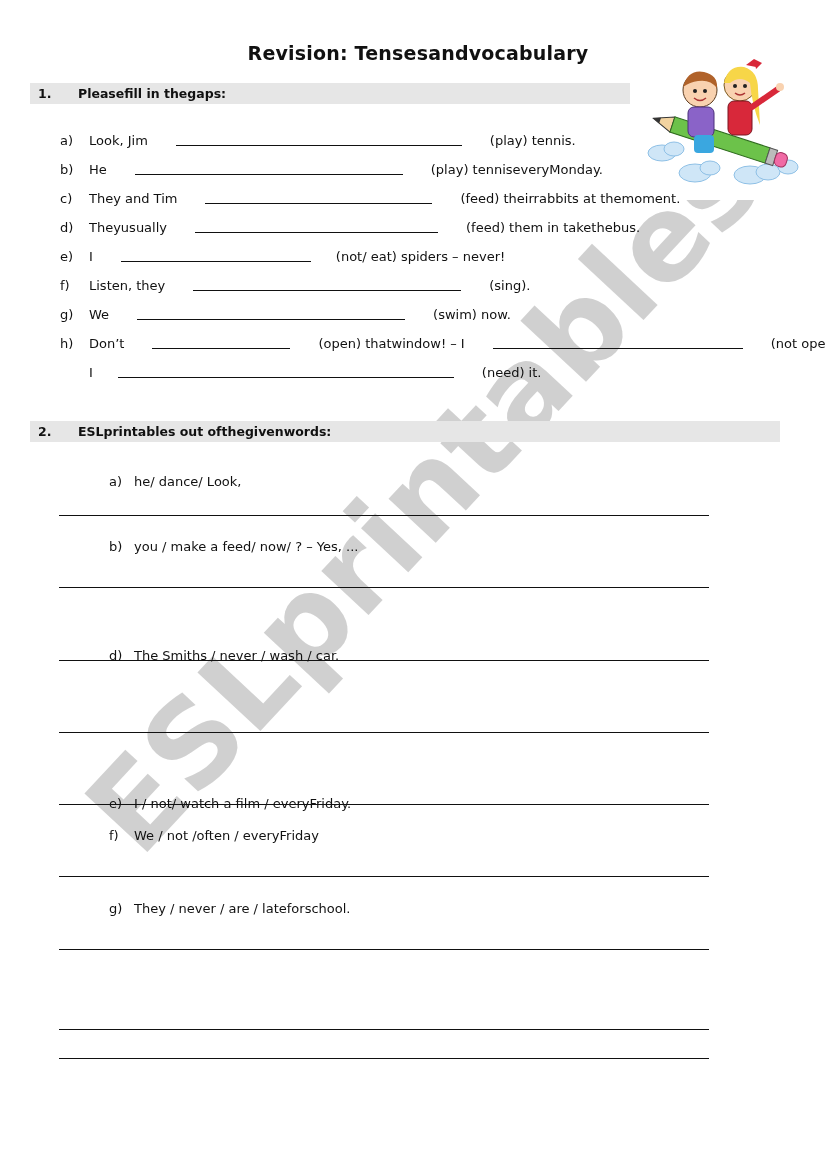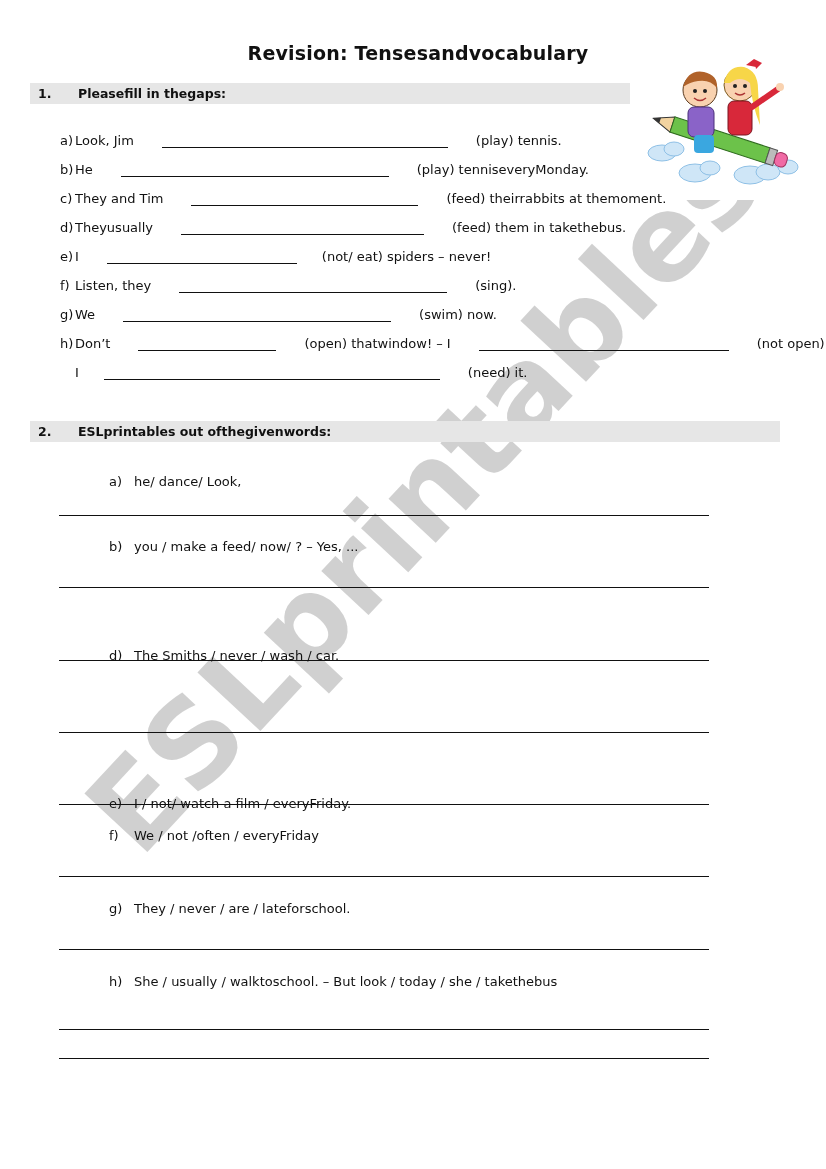--- a/index.html
+++ b/index.html
@@ -10,21 +10,21 @@
              font-family: "DejaVu Sans", sans-serif; font-weight: bold; font-size: 19px; letter-spacing: 0.2px; }
     .section-bar { position: absolute; background: #e6e6e6; height: 21px; display: flex; align-items: center;
                    font-weight: bold; font-size: 12.5px; }
     .section-bar .num { position: absolute; left: 8px; }
     .section-bar .label { position: absolute; left: 48px; }
     .s1 { left: 30px; top: 83px; width: 600px; }
     .s2 { left: 30px; top: 421px; width: 750px; }
 
     .gap-line { position: absolute; font-size: 13px; white-space: nowrap; line-height: 16px; }
     .gap-line .letter { position: absolute; left: 0; }
-    .gap-line .content { position: absolute; left: 15px; display: flex; align-items: center; gap: 24px; }
+    .gap-line .content { position: absolute; left: 29px; display: flex; align-items: flex-start; gap: 24px; }
     .blank { display: inline-block; border-bottom: 1px solid #111; height: 12px; margin: 0 4px; }
     .blank.tight-left { margin-left: 1px; }
     .blank.tight-right { margin-right: 1px; }
 
     .sent { position: absolute; left: 109px; font-size: 13px; white-space: nowrap; }
     .sent .letter { display: inline-block; width: 25px; }
     .answer-line { position: absolute; left: 59px; width: 650px; border-top: 1px solid #111; height: 0; }
 
     .illustration { position: absolute; left: 640px; top: 55px; width: 160px; height: 135px; }
 
@@ -198,19 +198,16 @@
   <div class="sent" style="top:828px;">
     <span class="letter">f)</span><span>We / not /often / everyFriday</span>
   </div>
   <div class="answer-line" style="top:876px;"></div>
 
   <div class="sent" style="top:901px;">
     <span class="letter">g)</span><span>They / never / are / lateforschool.</span>
   </div>
   <div class="answer-line" style="top:949px;"></div>
 
-  <div class="sent" style="top:974px;">
-    <span class="letter">h)</span><span>She / usually / walktoschool. – But look / today / she / takethebus</span>
-  </div>
   <div class="answer-line" style="top:1029px;"></div>
   <div class="answer-line" style="top:1058px;"></div>
 
 </div>
 
 </body></html>

